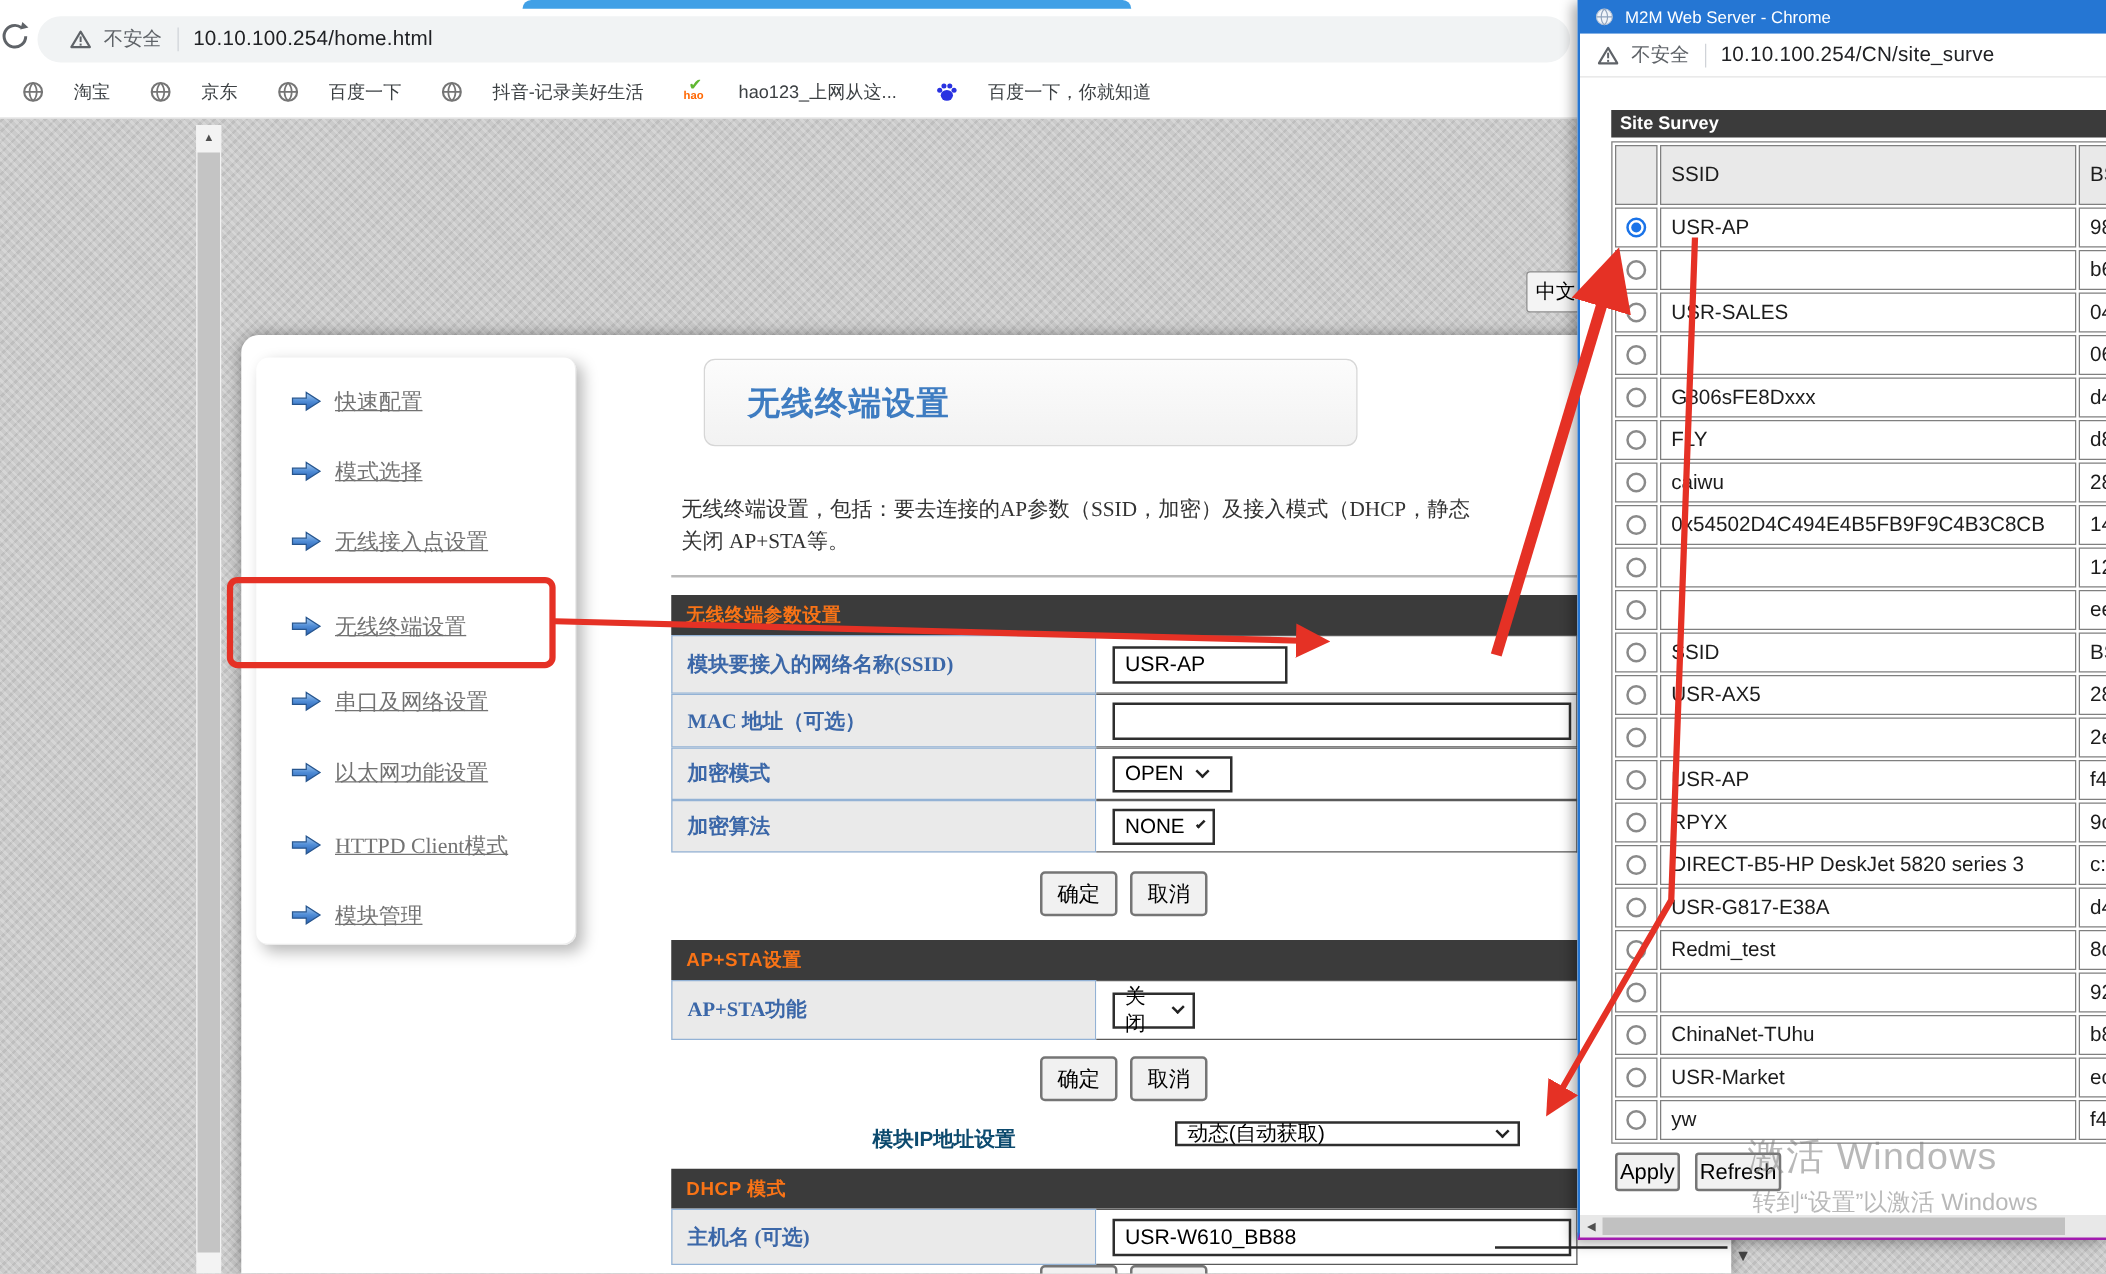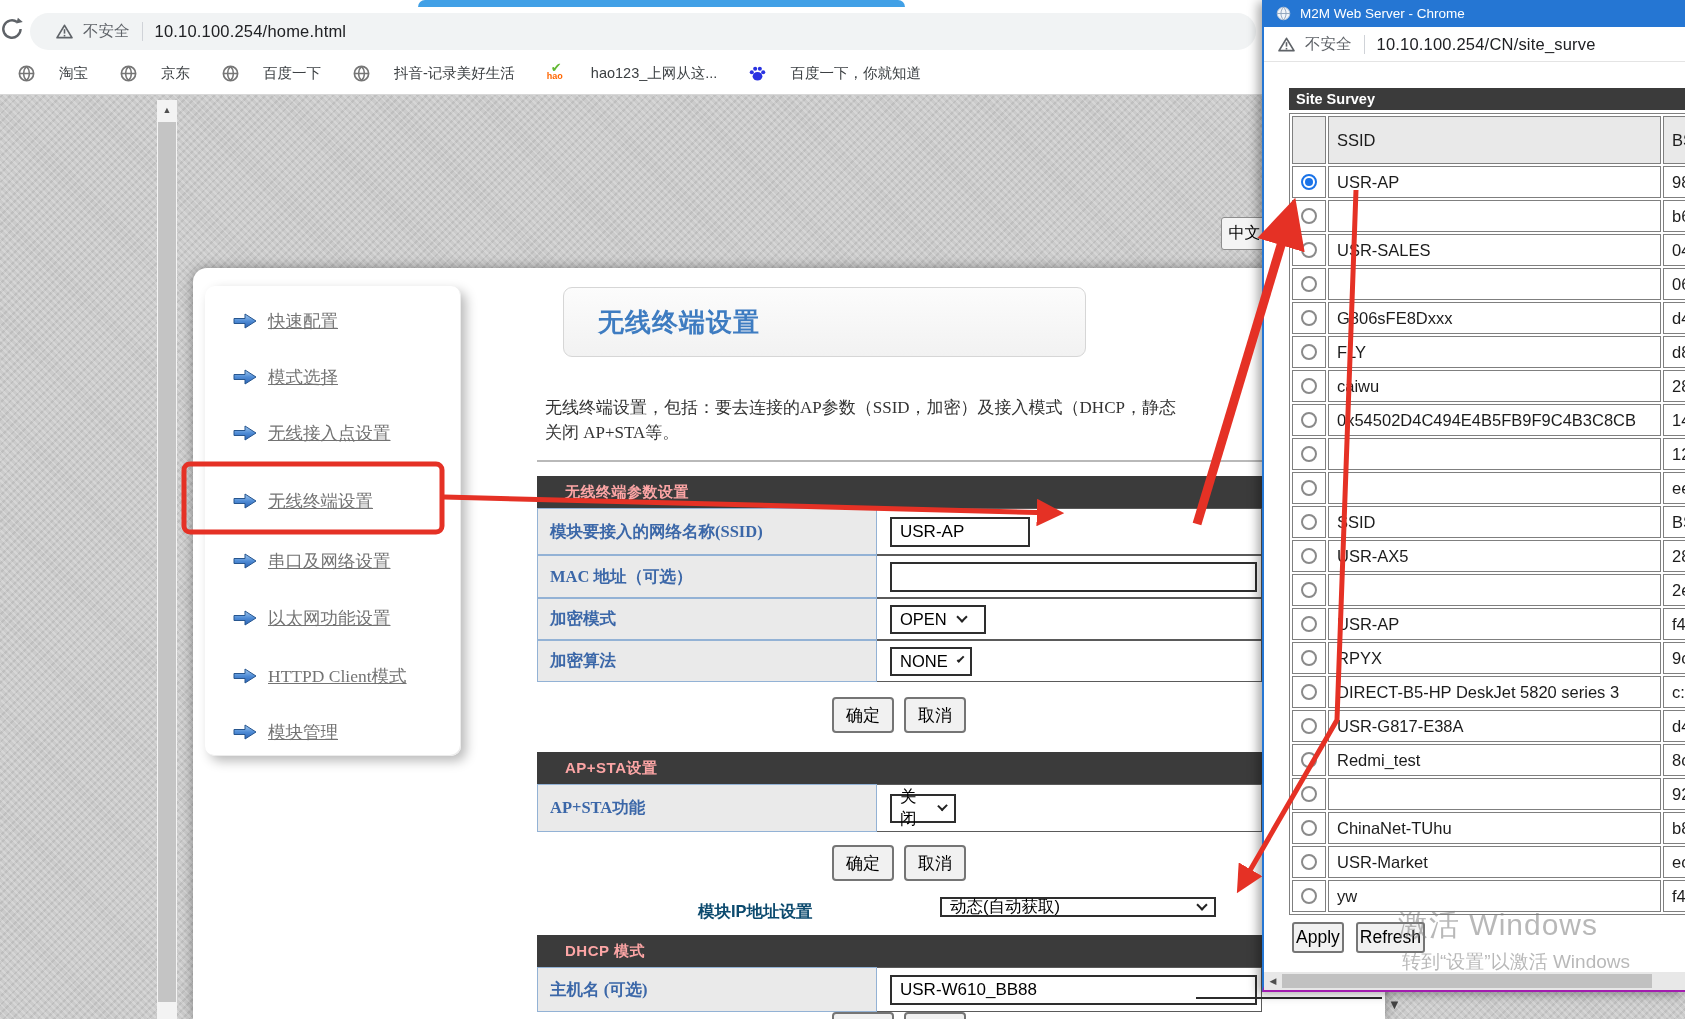--- a/index.html
+++ b/index.html
@@ -41,22 +41,22 @@
   .menu-item{position:absolute;left:232px;height:24px;display:flex;align-items:center;gap:10px;z-index:4;
     font-family:"Liberation Serif","DejaVu Serif",serif;font-size:17.5px;color:#737373;cursor:pointer;}
   .menu-item .lbl{text-decoration:underline;}
   .arr-ic{width:26px;height:18px;flex:0 0 auto;}
   .title-box{left:563px;top:287px;width:523px;height:70px;background:linear-gradient(#fcfcfc,#f2f2f2);
     border:1px solid #d6d6d6;border-radius:9px;display:flex;align-items:center;padding-left:34px;z-index:3;}
   .title-box .t{font-size:26px;font-weight:bold;color:#3e7cc1;letter-spacing:1px;}
   .desc{position:absolute;left:545px;width:717px;white-space:nowrap;overflow:hidden;z-index:3;
     font-family:"Liberation Serif","DejaVu Serif",serif;font-size:17px;color:#333;}
   .divider{left:537px;top:460px;width:725px;height:2px;background:#b9b9b9;z-index:3;}
-  .hdr-bar{position:absolute;left:537px;width:725px;height:32px;background:#3b3b3b;color:#fca5a5;
-    font-weight:bold;font-size:15px;display:flex;align-items:center;padding-left:28px;z-index:3;letter-spacing:.5px;}
+  .hdr-bar{position:absolute;left:537px;width:725px;height:32px;background:#3b3b3b;color:#f97316;
+    font-weight:bold;font-size:15px;display:flex;align-items:center;padding-left:12px;z-index:3;letter-spacing:.5px;}
   .form-row{position:absolute;left:537px;width:725px;display:flex;z-index:3;}
   .cell-l{width:340px;background:#eaeaea;border:1px solid #93b2d5;display:flex;align-items:center;padding-left:12px;
     font-family:"Liberation Serif","DejaVu Serif",serif;font-weight:bold;font-size:16.5px;color:#3b67a8;}
   .cell-v{flex:1;background:#fff;border:1px solid #5a5a5a;border-left:none;display:flex;align-items:center;
     padding-left:13px;position:relative;}
   .tinput{height:30px;border:2px solid #2e2e2e;font-size:17px;padding:0 8px;background:#fff;
     font-family:"Liberation Sans","DejaVu Sans",sans-serif;}
   .btn{background:#f1f1f1;border:2px solid #757575;border-radius:4px;font-size:17px;height:36px;
     display:flex;align-items:center;justify-content:center;padding:0 12px;cursor:pointer;white-space:nowrap;}
   .btn-row{position:absolute;left:832px;display:flex;gap:10px;z-index:3;}

